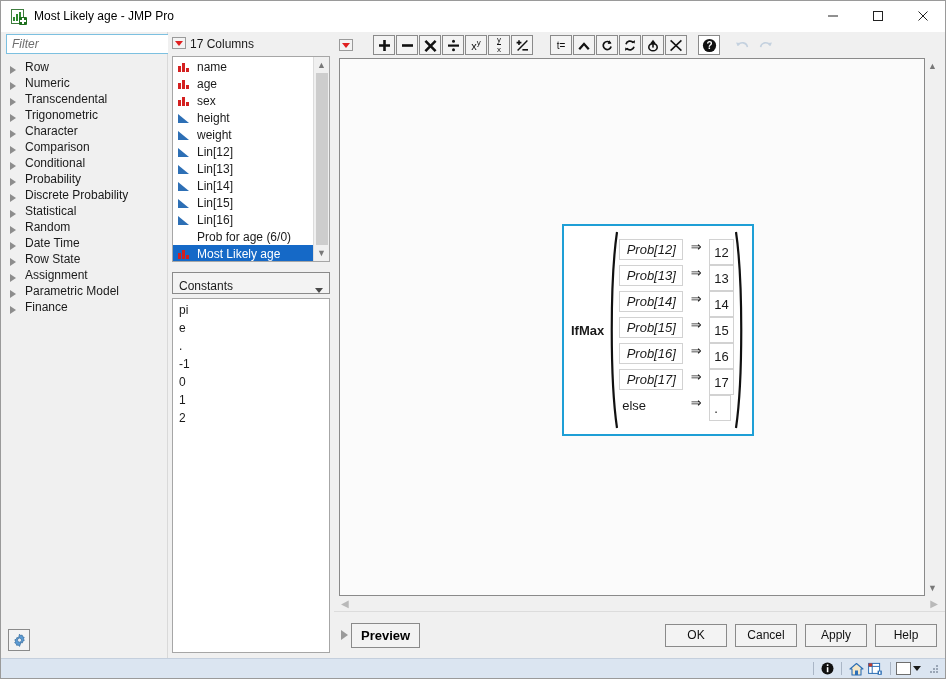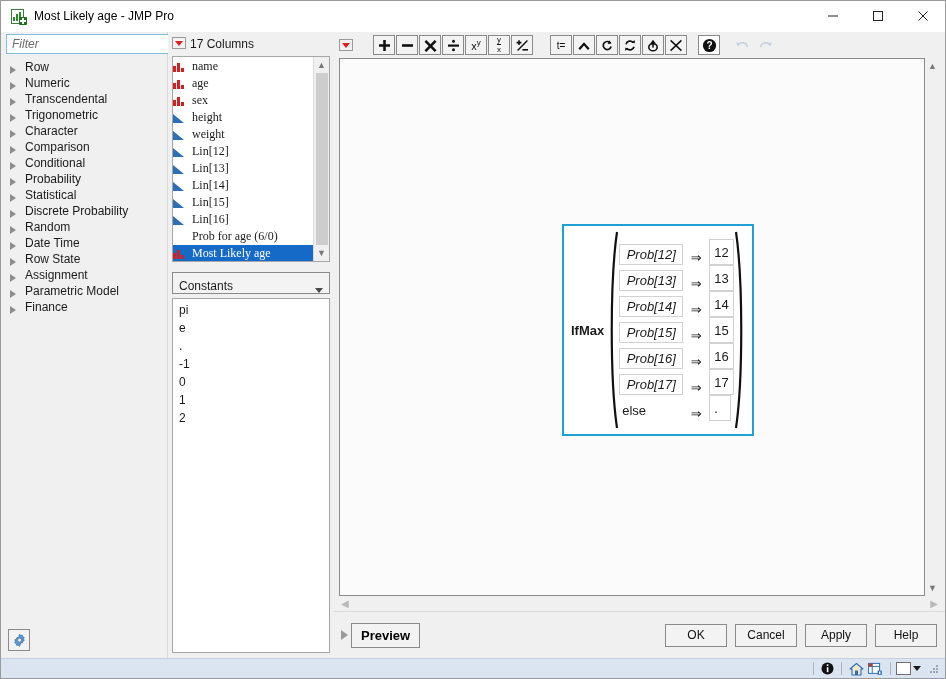--- a/index.html
+++ b/index.html
@@ -231,24 +231,24 @@
   }
   .col-list {
     flex: 1 1 auto;
     overflow: hidden;
     padding-top: 1px;
   }
   .col-item {
     height: 17px;
     display: flex;
     align-items: center;
+    padding-left: 5px;
     font-size: 12px;
     color: #1a1a1a;
     white-space: nowrap;
-    font-family: Liberation Serif, serif;
   }
   .col-item.selected { background: #1569c7; color: #ffffff; }
   .ic {
     width: 13px; height: 12px;
     margin-right: 6px;
     flex: 0 0 13px;
     position: relative;
   }
   
   .ic-nominal i {
@@ -446,21 +446,21 @@
     align-self: stretch;
     display: flex;
     align-items: center;
     justify-content: center;
     flex: 0 0 12px;
   }
   .brace-l svg, .brace-r svg { display: block; }
   .ifmax-rows { display: flex; flex-direction: column; }
   .ifmax-row {
     display: flex;
-    align-items: flex-end;
+    align-items: flex-start;
     height: 26px;
   }
   .term-box {
     min-width: 64px;
     height: 21px;
     border: 1px solid #d2d2d2;
     background: #ffffff;
     display: flex;
     align-items: center;
     justify-content: center;
@@ -659,25 +659,25 @@
           <div class="fn-item">
             <span class="tri-right"></span>
             <span>Conditional</span>
           </div>
           <div class="fn-item">
             <span class="tri-right"></span>
             <span>Probability</span>
           </div>
           <div class="fn-item">
             <span class="tri-right"></span>
+            <span>Discrete Probability</span>
+          </div>
+          <div class="fn-item">
+            <span class="tri-right"></span>
             <span>Statistical</span>
-          </div>
-          <div class="fn-item">
-            <span class="tri-right"></span>
-            <span>Discrete Probability</span>
           </div>
           <div class="fn-item">
             <span class="tri-right"></span>
             <span>Random</span>
           </div>
           <div class="fn-item">
             <span class="tri-right"></span>
             <span>Date Time</span>
           </div>
           <div class="fn-item">

